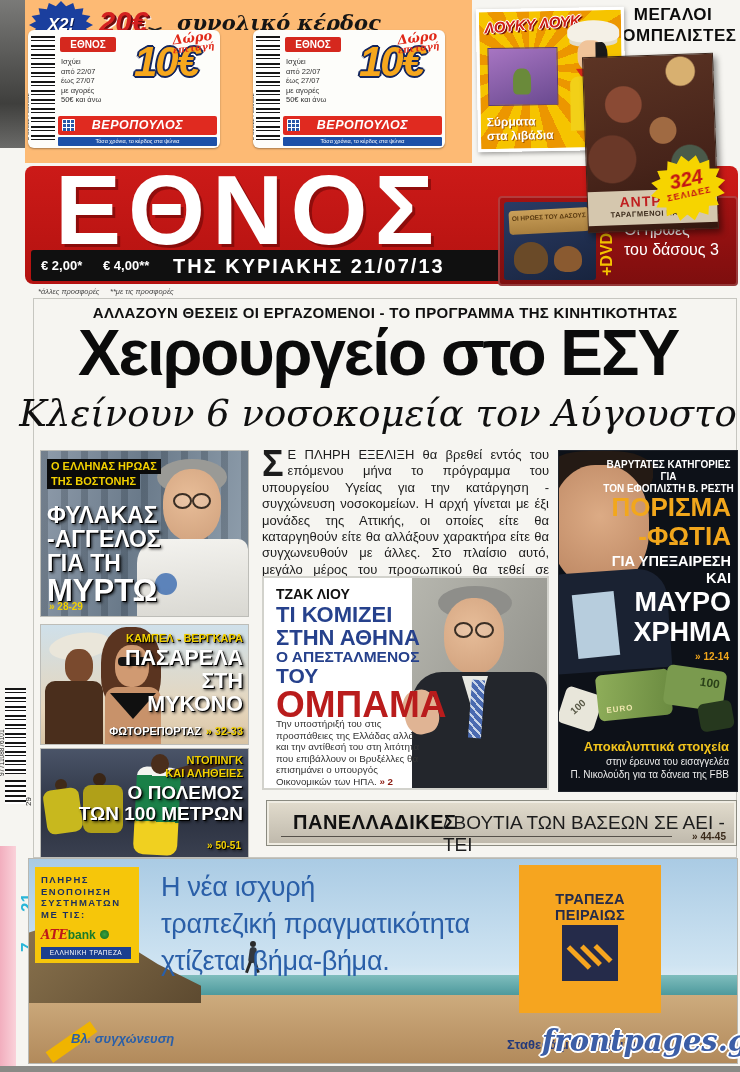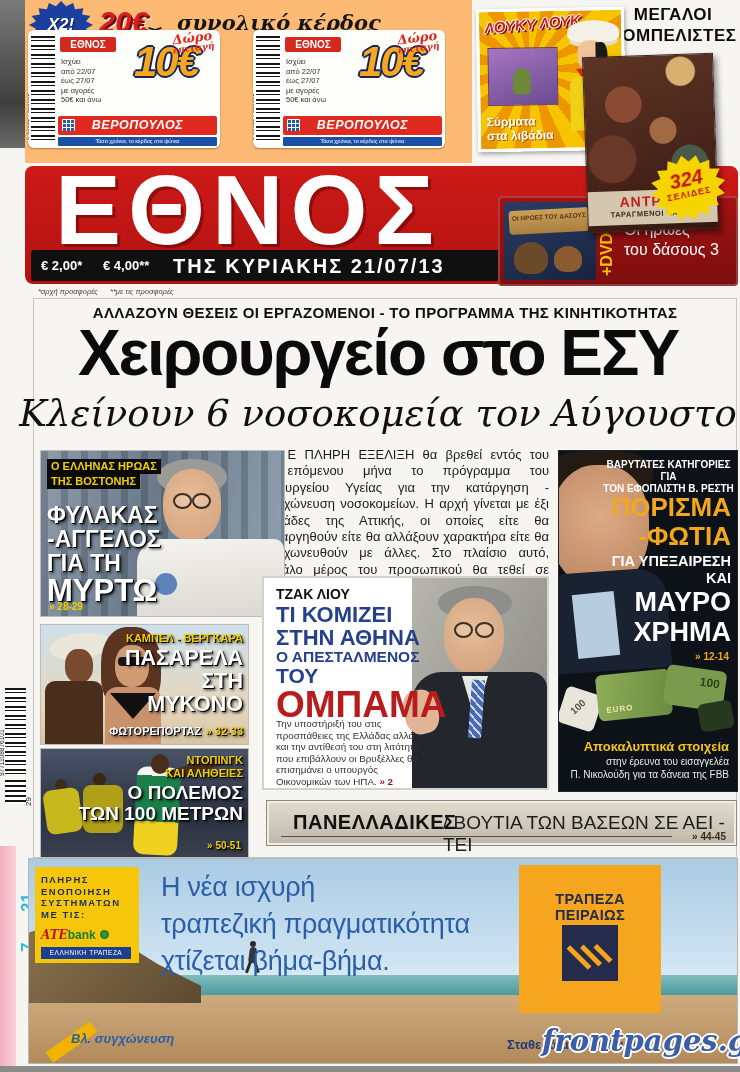--- a/index.html
+++ b/index.html
@@ -136,21 +136,21 @@
 
   <div class="abs" style="left:25px;top:166px;width:713px;height:118px;background:linear-gradient(180deg,#cc1a18,#b31210);border-radius:8px">
     <div class="b" style="position:absolute;left:30px;top:-4px;font-size:99px;line-height:96px;letter-spacing:7px;color:#fff;
                 text-shadow:3px 3px 0 rgba(80,0,0,.45)">ΕΘΝΟΣ</div>
     <div class="abs" style="left:6px;top:84px;width:476px;height:31px;background:#101010;border-radius:3px">
       <span class="b" style="position:absolute;left:10px;top:8px;font-size:13px;color:#fff">€ 2,00*</span>
       <span class="b" style="position:absolute;left:72px;top:8px;font-size:13px;color:#fff">€ 4,00**</span>
       <span class="b" style="position:absolute;left:142px;top:5px;font-size:20px;letter-spacing:2px;color:#fff">ΤΗΣ ΚΥΡΙΑΚΗΣ 21/07/13</span>
     </div>
   </div>
-  <span class="it" style="position:absolute;left:38px;top:287px;font-size:7.5px;color:#444">*αρχή προσφορές</span>
+  <span class="it" style="position:absolute;left:38px;top:287px;font-size:7.5px;color:#444">*άλλες προσφορές</span>
   <span class="it" style="position:absolute;left:110px;top:287px;font-size:7.5px;color:#444">**με τις προσφορές</span>
 
   <div class="abs" style="left:498px;top:196px;width:240px;height:90px;background:linear-gradient(180deg,#a31212,#7d0e0e);
               border-radius:4px;box-shadow:inset 0 0 0 2px rgba(255,255,255,.18)">
     <div class="abs" style="left:6px;top:6px;width:92px;height:78px;background:linear-gradient(160deg,#2a3c66,#18243e);border-radius:3px;overflow:hidden">
       <div class="ctr b" style="position:absolute;left:5px;top:7px;width:80px;height:24px;font-size:6.5px;line-height:8px;color:#5a3a10;
                   background:linear-gradient(#caa05a,#a97f3e);border-radius:4px;transform:rotate(-3deg);padding-top:4px">ΟΙ ΗΡΩΕΣ ΤΟΥ ΔΑΣΟΥΣ</div>
       <div class="abs" style="left:10px;top:40px;width:34px;height:32px;background:#6a4a28;border-radius:50% 50% 40% 40%"></div>
       <div class="abs" style="left:50px;top:44px;width:28px;height:26px;background:#8a5a30;border-radius:50% 50% 40% 40%"></div>
     </div>
@@ -183,21 +183,21 @@
 
   <div class="abs ctr b" style="left:33px;top:304px;width:704px;font-size:15px;letter-spacing:.3px;color:#101010">ΑΛΛΑΖΟΥΝ ΘΕΣΕΙΣ ΟΙ ΕΡΓΑΖΟΜΕΝΟΙ - ΤΟ ΠΡΟΓΡΑΜΜΑ ΤΗΣ ΚΙΝΗΤΙΚΟΤΗΤΑΣ</div>
   <div class="abs ctr b" style="left:18px;top:316px;width:720px;font-size:64px;line-height:74px;letter-spacing:-2px;color:#0b0b0b">Χειρουργείο στο ΕΣΥ</div>
   <div class="abs ctr it" style="left:18px;top:392px;width:720px;font-family:'DejaVu Serif',serif;font-size:37px;color:#101010">Κλείνουν 6 νοσοκομεία τον Αύγουστο</div>
 
   <div class="abs" style="left:262px;top:447px;width:287px;font-size:13px;line-height:16.4px;color:#1c1c1c;text-align:justify">
     <span class="b" style="float:left;font-size:36px;line-height:30px;padding:2px 4px 0 0">Σ</span><span>Ε ΠΛΗΡΗ ΕΞΕΛΙΞΗ θα βρεθεί εντός του επόμενου μήνα το πρόγραμμα του υπουργείου Υγείας για την κατάργηση - συγχώνευση νοσοκομείων. Η αρχή γίνεται με έξι μονάδες της Αττικής, οι οποίες είτε θα καταργηθούν είτε θα αλλάξουν χαρακτήρα είτε θα συγχωνευθούν με άλλες. Στο πλαίσιο αυτό, μεγάλο μέρος του προσωπικού θα τεθεί σε κινητικότητα, με περισσότερους από 1.300 εργαζομένους να μετακινούνται.</span>
     <span class="b" style="color:#8a1a10">» 6-7</span>
   </div>
 
-  <div class="photo" style="left:40px;top:450px;width:245px;height:167px;
+  <div class="photo" style="left:40px;top:450px;width:209px;height:167px;
               background:linear-gradient(100deg,#8f9cab 0%,#6a7a8a 45%,#93a2b0 100%)">
     <div class="abs" style="inset:0;background:repeating-linear-gradient(90deg,rgba(20,30,40,.22) 0 7px,transparent 7px 20px)"></div>
     <div class="abs" style="left:116px;top:8px;width:70px;height:36px;background:#9a9a96;border-radius:50%"></div>
     <div class="abs" style="left:122px;top:18px;width:58px;height:72px;background:radial-gradient(circle at 45% 40%,#e8bd98,#cfa07c);border-radius:46%"></div>
     <div class="glasses" style="left:132px;top:42px;width:38px;height:14px"></div>
     <div class="abs" style="left:96px;top:88px;right:0;bottom:0;background:linear-gradient(175deg,#f4f3ef,#d9d8d2);border-radius:24px 10px 0 0">
       <div class="abs" style="left:18px;top:34px;width:22px;height:22px;background:#3a6ab0;border-radius:50%;opacity:.8"></div>
     </div>
     <div class="abs" style="left:6px;top:8px">
       <span class="kchip" style="display:block;width:fit-content">Ο ΕΛΛΗΝΑΣ ΗΡΩΑΣ</span>

